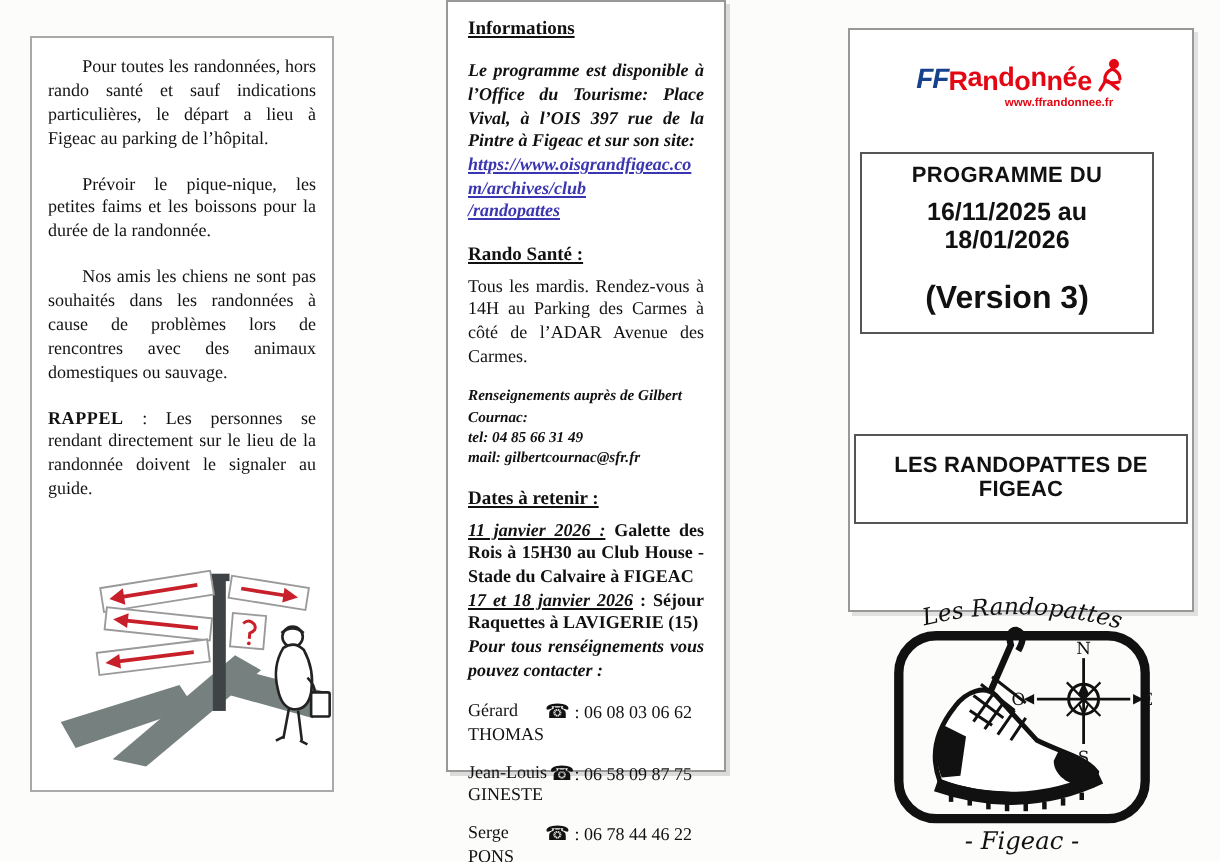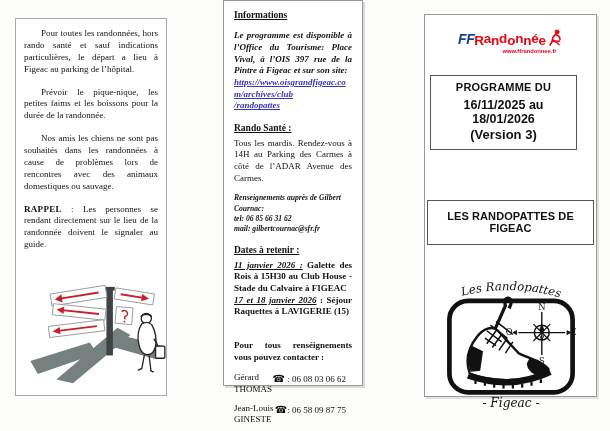--- a/index.html
+++ b/index.html
@@ -5,58 +5,58 @@
   html,body{margin:0;padding:0;}
   body{
     width:610px;height:431px;position:relative;overflow:hidden;
     background:#fcfcfb;
     font-family:"Liberation Serif","DejaVu Serif",serif;
     color:#111;
   }
   .panel{position:absolute;background:#ffffff;border:1px solid #a9a9a9;box-sizing:border-box;}
   #left-panel{left:15px;top:18px;width:152px;height:378px;}
   #middle-panel{left:223px;top:0;width:140px;height:386px;border-color:#989898;box-shadow:2px 2px 0 rgba(120,120,120,.25);}
-  #right-panel{left:424px;top:14px;width:173px;height:383px;border-color:#989898;box-shadow:2px 2px 0 rgba(120,120,120,.2);}
+  #right-panel{left:424px;top:14px;width:173px;height:292px;border-color:#989898;box-shadow:2px 2px 0 rgba(120,120,120,.2);}
 
   
   #left-panel .inner{padding:9px 8px 0 8px;font-size:9px;line-height:1.32;text-align:justify;}
   #left-panel p{margin:0 0 11px 0;text-indent:1.9em;}
   #left-panel p.rappel{text-indent:0;}
   .rappel b{letter-spacing:.3px;}
   #signpost-wrap{margin-top:34px;text-align:center;}
 
   
   #middle-panel .inner{padding:8px 10px 0 10px;font-size:9px;line-height:1.3;}
   .sec-title{font-weight:bold;text-decoration:underline;font-size:9.5px;margin:0 0 3px 0;}
   .prog-para{font-weight:bold;font-style:italic;text-align:justify;margin:9px 0 0 0;}
   .site-link{color:#3a35b0;text-decoration:underline;font-weight:bold;font-style:italic;display:block;word-break:break-all;cursor:pointer;}
   .rando-sante{margin-top:10px;}
   .body-just{text-align:justify;margin:0;}
   .renseignements{margin-top:9px;font-size:7.6px;font-weight:bold;font-style:italic;line-height:1.35;}
   .dates{margin-top:10px;}
   .date-line{font-weight:bold;text-align:justify;margin:0;}
   .date-label{font-style:italic;text-decoration:underline;}
-  .contact-intro{margin-top:22px;font-weight:bold;text-align:justify;}
+  .contact-intro{margin-top:0;font-weight:bold;font-style:italic;text-align:justify;}
   .contact-row{display:flex;justify-content:space-between;margin-top:7px;padding-right:6px;}
   .contact-name{}
   .contact-phone{white-space:nowrap;}
   .phone-icon{font-size:10px;}
 
   
   #right-panel{font-family:"Liberation Sans","DejaVu Sans",sans-serif;}
   #ffr-logo{margin-top:14px;text-align:center;line-height:1;}
   #ffr-wordmark{white-space:nowrap;}
   .ffr-ff{color:#16418c;font-weight:bold;font-size:14px;font-style:italic;letter-spacing:-.5px;}
   .ffr-rando{color:#e30613;font-weight:bold;font-size:13.5px;letter-spacing:-.2px;}
   #ffr-walker{vertical-align:-3px;margin-left:1px;}
   .ffr-site{color:#e30613;font-size:5.8px;font-weight:bold;margin-top:2px;margin-left:38px;}
   #programme-box{margin:20px 19px 0 5px;border:1px solid #555;text-align:center;font-weight:bold;padding:5px 2px 7px 2px;}
   .prog-l1{font-size:11px;letter-spacing:.2px;}
   .prog-l2{font-size:12.5px;margin-top:5px;}
-  .prog-l3{font-size:13px;margin-top:1px;}
+  .prog-l3{font-size:16px;margin-top:14px;}
   #club-box{margin:50px 2px 0 2px;border:1px solid #555;text-align:center;font-weight:bold;font-size:11px;letter-spacing:.1px;padding:9px 1px 10px 1px;}
   #club-logo-wrap{margin-top:26px;text-align:center;}
 </style>
 </head>
 <body>
 
 <div class="panel" id="left-panel">
   <div class="inner">
     <p>Pour toutes les randonnées, hors rando santé et sauf indications particulières, le départ a lieu à Figeac au parking de l’hôpital.</p>
     <p>Prévoir le pique-nique, les petites faims et les boissons pour la durée de la randonnée.</p>
@@ -120,21 +120,21 @@
     <span class="site-link">https://www.oisgrandfigeac.com/archives/club</span>
     <span class="site-link">/randopattes</span>
 
     <div class="rando-sante">
       <div class="sec-title">Rando Santé :</div>
       <p class="body-just">Tous les mardis. Rendez-vous à 14H au Parking des Carmes à côté de l’ADAR Avenue des Carmes.</p>
     </div>
 
     <div class="renseignements">
       <div>Renseignements auprès de Gilbert Cournac:</div>
-      <div>tel: 06 85 66 31 62</div>
+      <div>tel: 04 85 66 31 49</div>
       <div>mail: gilbertcournac@sfr.fr</div>
     </div>
 
     <div class="dates">
       <div class="sec-title">Dates à retenir :</div>
       <p class="date-line"><span class="date-label">11 janvier 2026 :</span><span> Galette des Rois à 15H30 au Club House -Stade du Calvaire à FIGEAC</span></p>
       <p class="date-line"><span class="date-label">17 et 18 janvier 2026</span><span> : Séjour Raquettes à LAVIGERIE (15)</span></p>
     </div>
 
     <p class="contact-intro">Pour tous renséignements vous pouvez contacter :</p>

